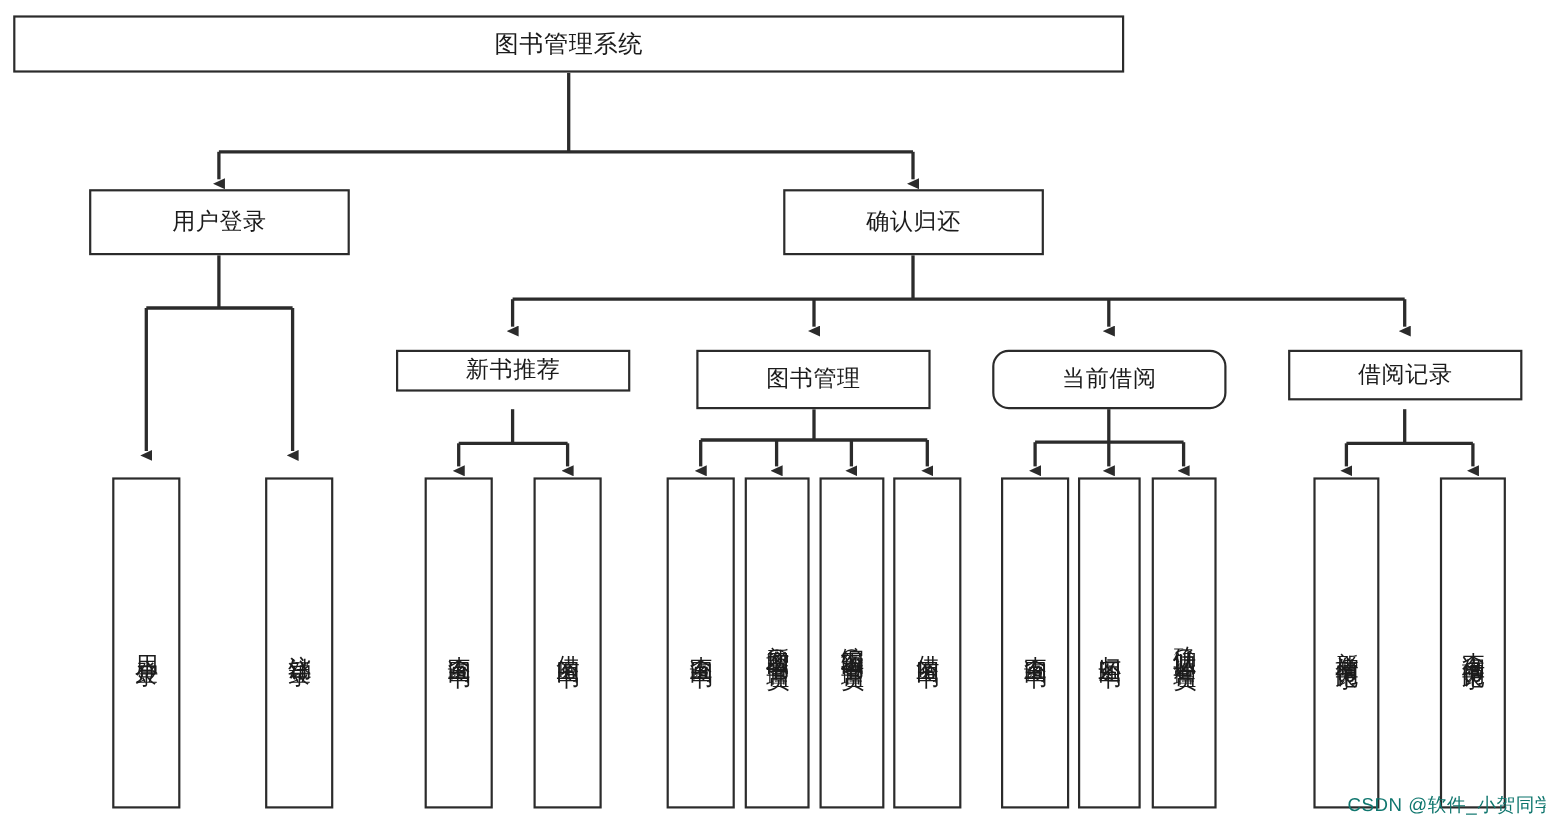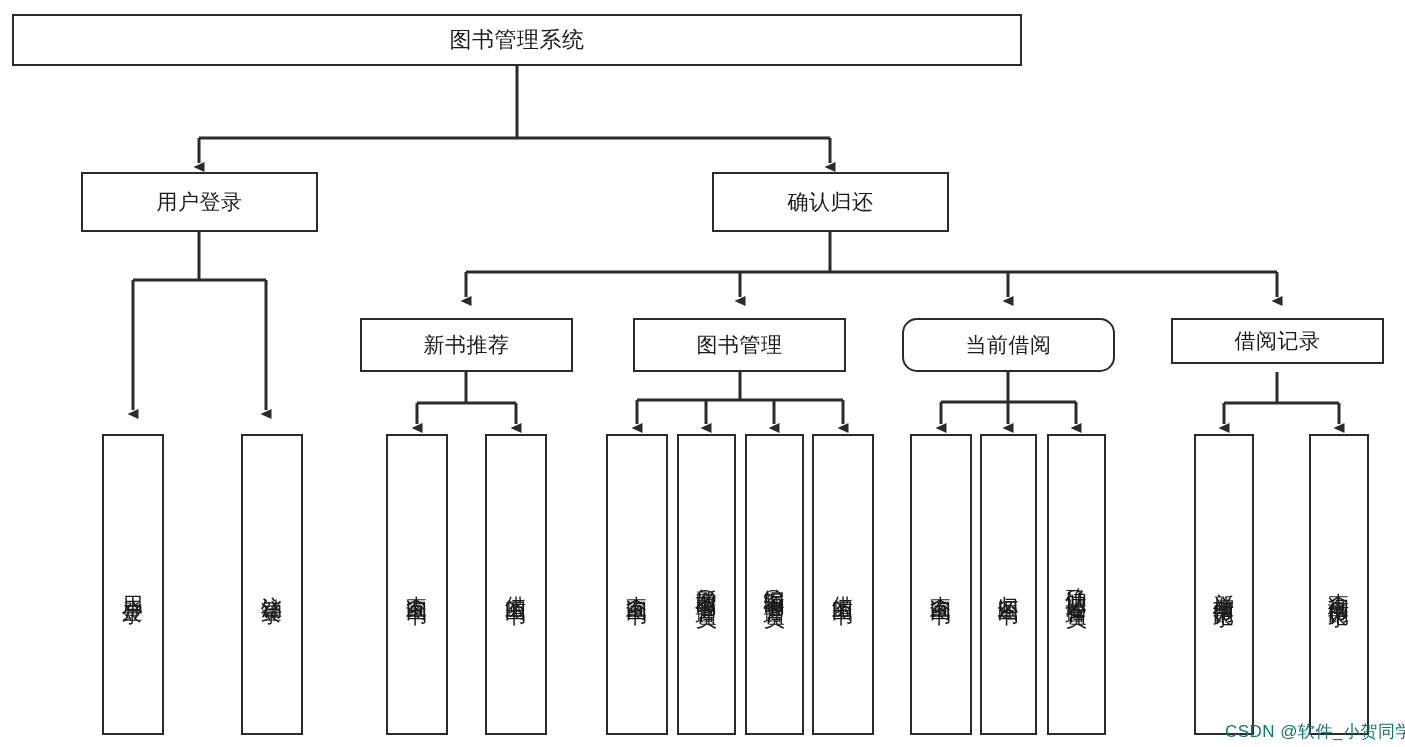--- a/index.html
+++ b/index.html
@@ -135,21 +135,21 @@
   </div>
 
   <div class="node h" style="left:81px; top:172px; width:237px; height:60px;">
     <span class="lbl">用户登录</span>
   </div>
 
   <div class="node h" style="left:712px; top:172px; width:237px; height:60px;">
     <span class="lbl">确认归还</span>
   </div>
 
-  <div class="node h" style="left:360px; top:318px; width:213px; height:54px;">
+  <div class="node h" style="left:360px; top:318px; width:213px; height:38px;">
     <span class="lbl">新书推荐</span>
   </div>
 
   <div class="node h" style="left:633px; top:318px; width:213px; height:54px;">
     <span class="lbl">图书管理</span>
   </div>
 
   <div class="node h" style="left:902px; top:318px; width:213px; height:54px;border-radius:15px;">
     <span class="lbl">当前借阅</span>
   </div>

